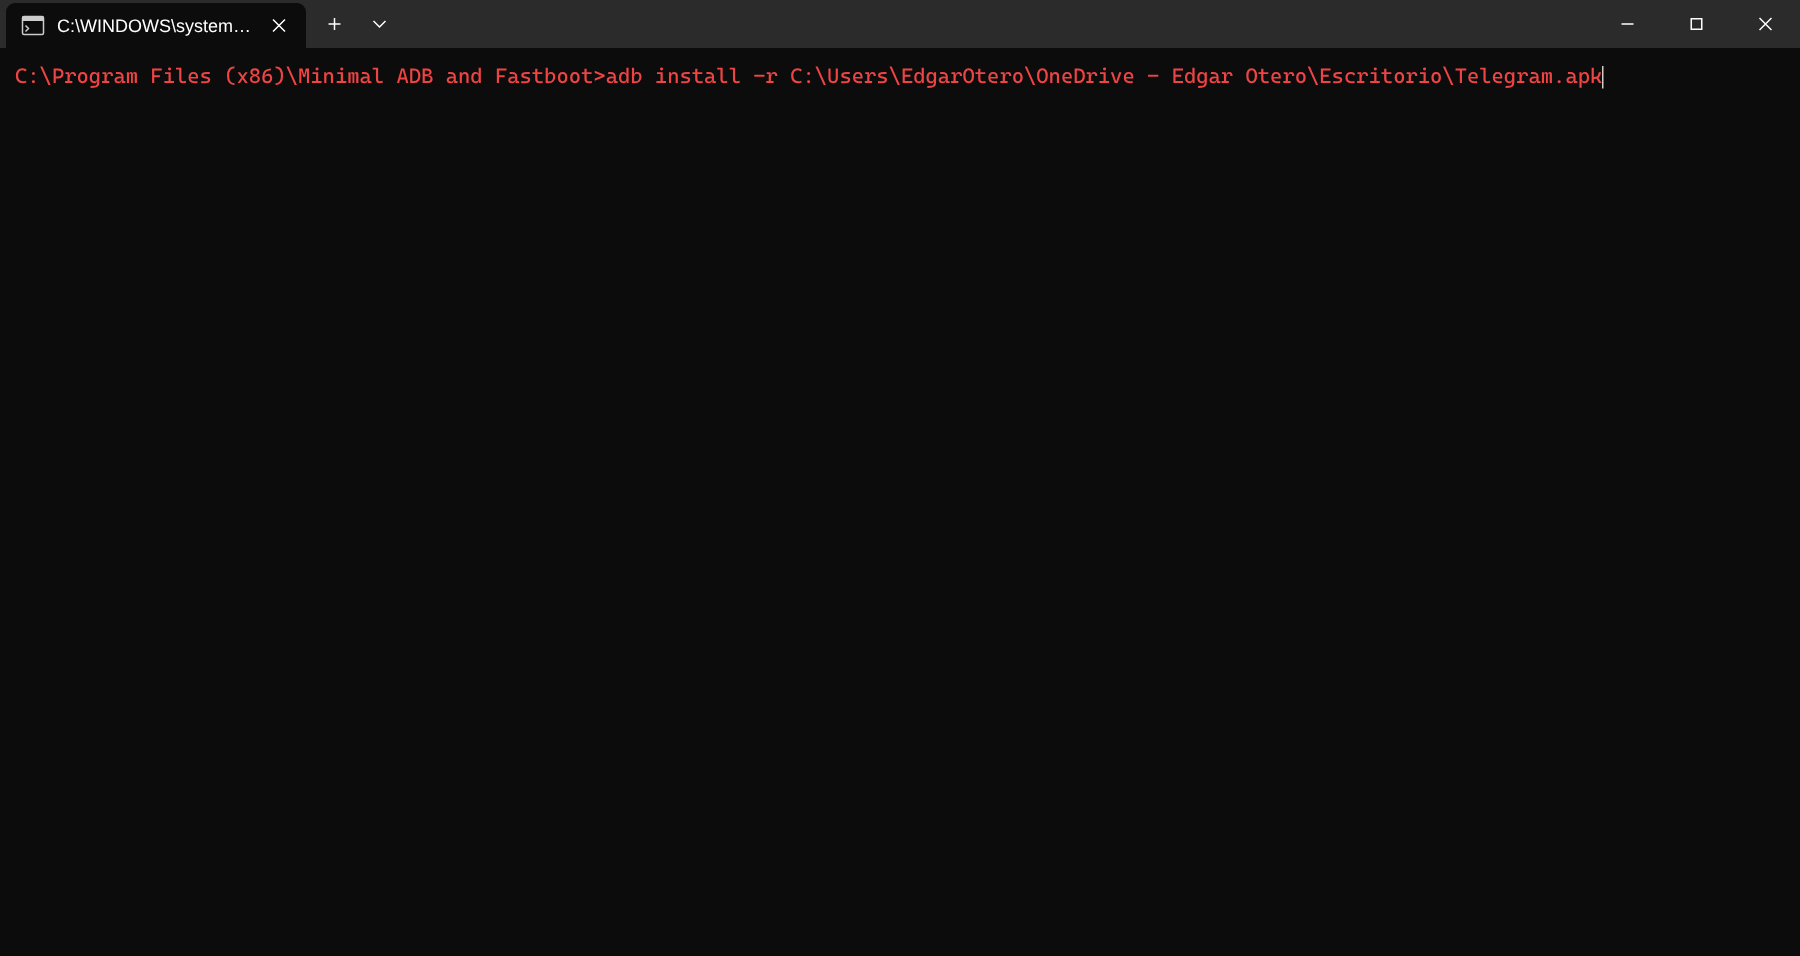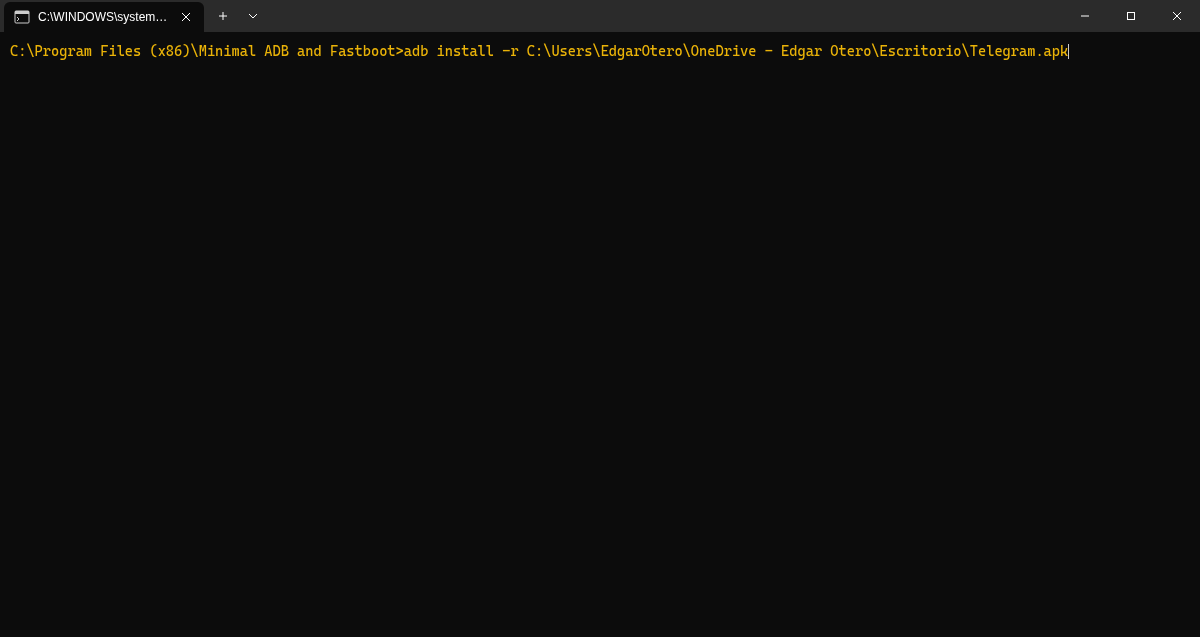--- a/index.html
+++ b/index.html
@@ -89,21 +89,21 @@
       display: flex;
       align-items: center;
       justify-content: center;
       cursor: pointer;
     }
     .terminal-body {
       padding: 10px 10px;
       font-family: 'Cascadia Mono', 'Consolas', monospace;
       font-size: 14px;
       line-height: 1.3;
-      color: #eab308;
+      color: #ef4444;
       white-space: pre;
     }
     .prompt-line {
       display: inline;
     }
     .cursor {
       display: inline-block;
       width: 1px;
       height: 15px;
       background: #cccccc;

